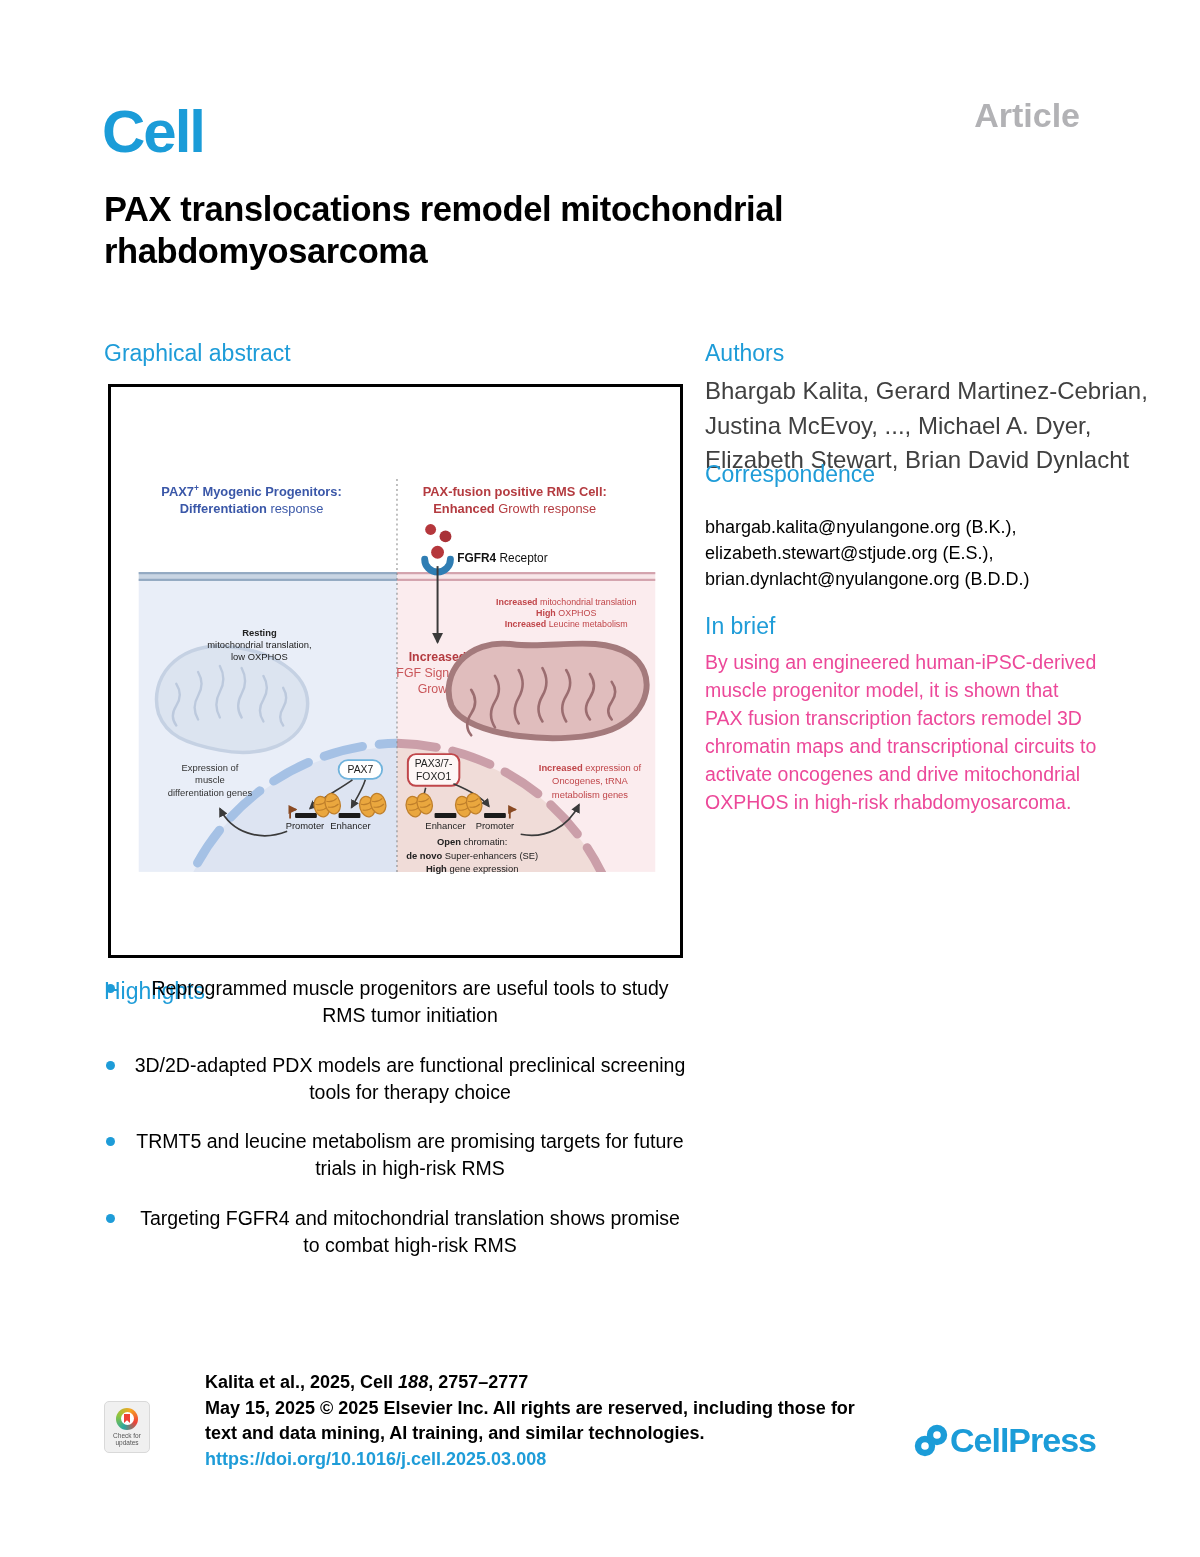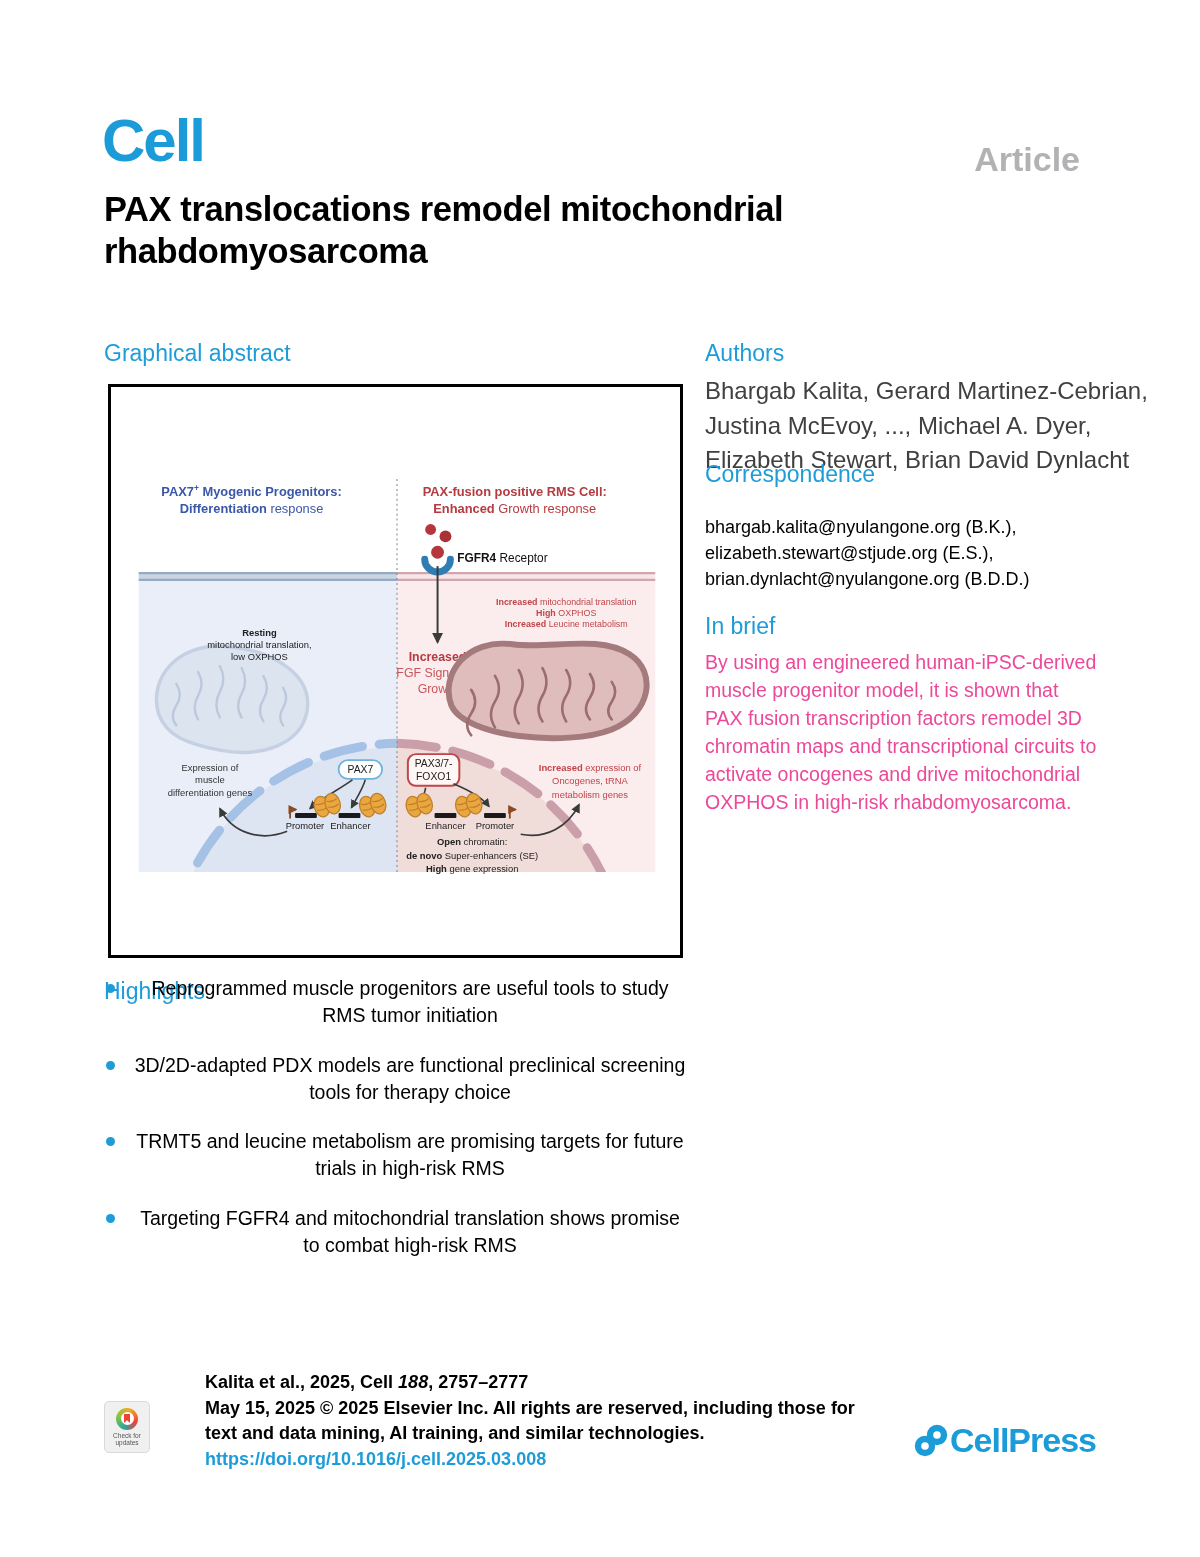--- a/index.html
+++ b/index.html
@@ -1,20 +1,20 @@
 <!DOCTYPE html>
 <html><head>
 <meta charset="utf-8">
 <style>
   html,body{margin:0;padding:0;background:#fff;}
   .page{position:relative;width:1200px;height:1557px;background:#ffffff;
         font-family:"Liberation Sans", sans-serif;color:#111;overflow:hidden;}
   .abs{position:absolute;}
-  .cell-logo{left:102px;top:111px;font-size:60px;font-weight:bold;color:#1b9cd8;letter-spacing:-2px;line-height:1;}
-  .article-label{top:98px;right:120px;font-size:34px;font-weight:bold;color:#b2b2b5;line-height:1;margin-top:44px;}
+  .cell-logo{left:102px;top:102px;font-size:60px;font-weight:bold;color:#1b9cd8;letter-spacing:-2px;line-height:1;}
+  .article-label{top:98px;right:120px;font-size:34px;font-weight:bold;color:#b2b2b5;line-height:1;}
   .title{left:104px;top:188px;width:920px;font-size:34.5px;font-weight:bold;color:#000;line-height:1.23;letter-spacing:-0.4px;}
   .sec-h{font-size:23px;color:#1e9cd8;line-height:1.1;}
   .ga-h{left:104px;top:341px;}
   .ga-box{left:108px;top:384px;width:575px;height:574px;border:3px solid #000;box-sizing:border-box;background:#fff;text-align:right;}
   .ga-box svg{display:block;width:100%;height:100%;}
   .authors-h{left:705px;top:341px;}
   .authors-body{left:705px;top:374px;font-size:24px;line-height:1.44;color:#404040;white-space:nowrap;}
   .corr-h{left:705px;top:462px;}
   .corr-body{left:705px;top:515px;font-size:18px;line-height:1.44;color:#000;white-space:nowrap;}
   .brief-h{left:705px;top:614px;}

